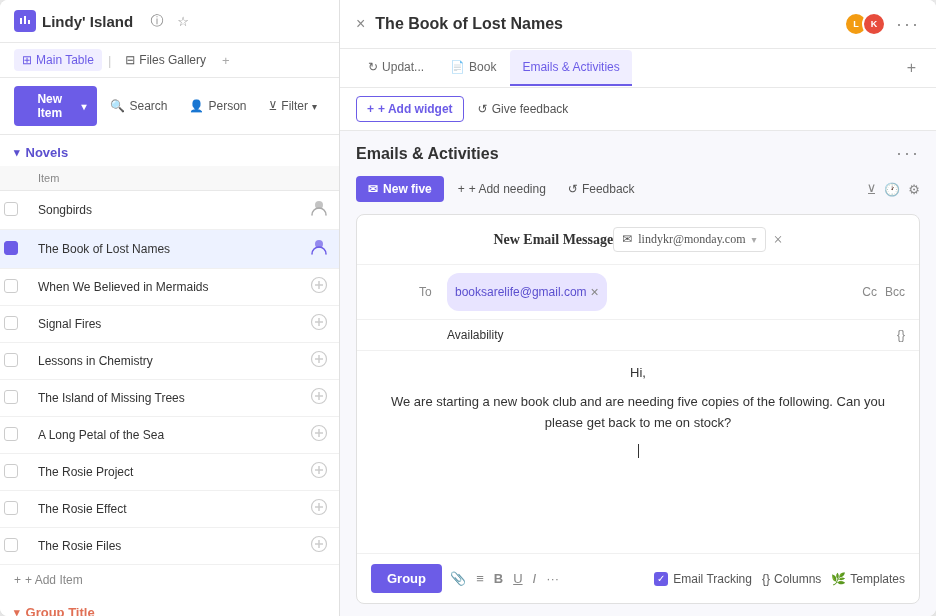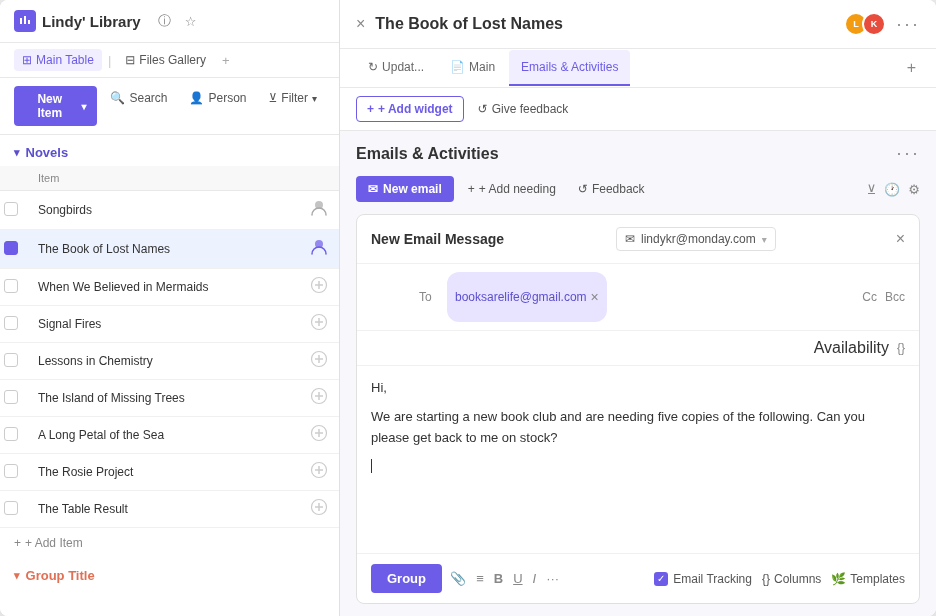--- a/index.html
+++ b/index.html
@@ -14,21 +14,21 @@
     .app-logo { display: flex; align-items: center; gap: 6px; font-weight: 700; font-size: 15px; color: #333; }
     .logo-icon { width: 22px; height: 22px; background: #6c5ce7; border-radius: 4px; display: flex; align-items: center; justify-content: center; color: white; font-size: 11px; font-weight: bold; }
     .header-icons { display: flex; gap: 6px; margin-left: 6px; }
     .header-icon { width: 20px; height: 20px; display: flex; align-items: center; justify-content: center; color: #888; cursor: pointer; font-size: 13px; }
 
     .tabs-bar { display: flex; align-items: center; padding: 6px 14px; gap: 4px; border-bottom: 1px solid #e8e8e8; }
     .tab-item { display: flex; align-items: center; gap: 4px; padding: 4px 8px; border-radius: 4px; cursor: pointer; color: #555; font-size: 12px; }
     .tab-item.active { background: #f0eeff; color: #6c5ce7; font-weight: 500; }
     .tab-divider { color: #ccc; margin: 0 2px; }
 
-    .toolbar { display: flex; align-items: flex-start; padding: 8px 14px; gap: 6px; border-bottom: 1px solid #e8e8e8; }
+    .toolbar { display: flex; align-items: center; padding: 8px 14px; gap: 6px; border-bottom: 1px solid #e8e8e8; }
     .btn-new-item { display: flex; align-items: center; gap: 4px; background: #6c5ce7; color: white; border: none; border-radius: 4px; padding: 6px 10px; font-size: 12px; font-weight: 600; cursor: pointer; }
     .btn-new-item .dropdown-arrow { margin-left: 2px; font-size: 10px; }
     .toolbar-btn { display: flex; align-items: center; gap: 4px; padding: 5px 8px; border-radius: 4px; cursor: pointer; color: #555; font-size: 12px; border: none; background: transparent; }
 
     .table-section { flex: 1; overflow-y: auto; padding: 0; }
     .section-header { display: flex; align-items: center; gap: 6px; padding: 10px 14px 6px; font-weight: 600; font-size: 13px; color: #5b4fcf; cursor: pointer; }
     .section-chevron { font-size: 11px; color: #5b4fcf; }
 
     .table-wrapper { overflow-x: auto; }
     table { width: 100%; border-collapse: collapse; }
@@ -72,36 +72,36 @@
     .panel-more { color: #888; cursor: pointer; font-size: 18px; letter-spacing: 2px; }
 
     .email-toolbar { display: flex; align-items: center; gap: 6px; margin-bottom: 12px; }
     .btn-new-email { display: flex; align-items: center; gap: 5px; background: #6c5ce7; color: white; border: none; border-radius: 4px; padding: 6px 12px; font-size: 12px; font-weight: 600; cursor: pointer; }
     .btn-add-activity { display: flex; align-items: center; gap: 4px; background: transparent; border: none; color: #555; font-size: 12px; cursor: pointer; padding: 5px 8px; border-radius: 4px; }
     .btn-feedback2 { display: flex; align-items: center; gap: 4px; background: transparent; border: none; color: #555; font-size: 12px; cursor: pointer; padding: 5px 8px; border-radius: 4px; }
     .email-toolbar-right { margin-left: auto; display: flex; align-items: center; gap: 8px; color: #888; }
 
     .email-compose { background: #fff; border: 1px solid #e0e0e0; border-radius: 8px; flex: 1; display: flex; flex-direction: column; min-height: 320px; }
 
-    .compose-header { display: flex; align-items: center; justify-content: space-between; padding: 12px 14px; border-bottom: 1px solid #f0f0f0; }
+    .compose-header { display: flex; align-items: center; justify-content: center; padding: 12px 14px; border-bottom: 1px solid #f0f0f0; font-family: Liberation Serif, serif; }
     .compose-title { font-size: 14px; font-weight: 600; color: #333; }
     .compose-from { display: flex; align-items: center; gap: 6px; background: #fff; border: 1px solid #e0e0e0; border-radius: 4px; padding: 4px 8px; font-size: 12px; color: #555; }
     .compose-close { color: #888; cursor: pointer; font-size: 16px; margin-left: 8px; }
 
     .compose-to { display: flex; align-items: center; padding: 8px 14px; border-bottom: 1px solid #f0f0f0; gap: 8px; }
     .compose-label { font-size: 12px; color: #888; min-width: 20px; margin-left: 48px; }
-    .email-chip { display: flex; align-items: center; gap: 4px; background: #e8e4ff; color: #5b4fcf; border-radius: 12px; padding: 18px 8px; font-size: 12px; }
+    .email-chip { display: flex; align-items: center; gap: 4px; background: #e8e4ff; color: #5b4fcf; border-radius: 12px; padding: 12px 8px; font-size: 12px; }
     .chip-remove { cursor: pointer; color: #888; font-size: 14px; line-height: 1; }
     .cc-bcc { margin-left: auto; display: flex; gap: 8px; color: #888; font-size: 12px; cursor: pointer; }
 
     .compose-subject { display: flex; align-items: center; padding: 8px 14px; border-bottom: 1px solid #f0f0f0; gap: 8px; }
-    .compose-subject-input { flex: 1; font-size: 16px; color: #333; border: none; outline: none; text-align: right; }
+    .compose-subject-input { flex: 1; font-size: 12px; color: #333; border: none; outline: none; }
     .compose-subject-icon { color: #888; font-size: 12px; }
 
-    .compose-body { flex: 1; padding: 12px 14px; font-size: 13px; color: #333; line-height: 1.6; }
+    .compose-body { flex: 1; padding: 12px 14px; font-size: 13px; color: #333; line-height: 1.6; text-align: center; }
     .cursor-line { display: inline-block; width: 1px; height: 14px; background: #333; animation: blink 1s step-end infinite; vertical-align: text-bottom; }
     @keyframes blink { 50% { opacity: 0; } }
 
     .compose-footer { display: flex; align-items: center; padding: 10px 14px; border-top: 1px solid #f0f0f0; gap: 8px; }
     .btn-send { background: #6c5ce7; color: white; border: none; border-radius: 4px; padding: 7px 16px; font-size: 13px; font-weight: 600; cursor: pointer; }
     .footer-icons { display: flex; align-items: center; gap: 10px; color: #888; }
     .footer-icon { cursor: pointer; font-size: 13px; }
     .footer-right { margin-left: auto; display: flex; align-items: center; gap: 10px; font-size: 12px; color: #555; }
     .email-tracking-check { display: flex; align-items: center; gap: 5px; }
     .check-box { width: 14px; height: 14px; background: #6c5ce7; border-radius: 3px; display: inline-flex; align-items: center; justify-content: center; color: white; font-size: 10px; }
@@ -118,21 +118,21 @@
   <div class="left-panel">
 
     <div class="app-header">
       <div class="app-logo">
         <div class="logo-icon">
           <svg width="14" height="14" viewBox="0 0 14 14" fill="none">
               <rect width="14" height="14" rx="2" fill="transparent"></rect>
               <path d="M2 4h2v6H2zm4-2h2v8H6zm4 4h2v4h-2z" fill="white"></path>
             </svg>
         </div>
-        <span>Lindy' Library</span>
+        <span>Lindy' Island</span>
       </div>
       <div class="header-icons">
         <span class="header-icon">ⓘ</span>
         <span class="header-icon">☆</span>
       </div>
     </div>
 
     <div class="tabs-bar">
       <div class="tab-item active">
         <span>⊞</span>
@@ -246,21 +246,30 @@
                 <td class="check-cell"><span class="row-checkbox"></span></td>
                 <td style="align-items: center; gap: 8px;"><span>The Rosie Project</span></td>
                 <td class="row-action"><span class="row-action-icon"><svg width="18" height="18" viewBox="0 0 18 18">
                       <circle cx="9" cy="9" r="7.5" stroke="#ccc" stroke-width="1.2" fill="none"></circle>
                       <line x1="9" y1="5" x2="9" y2="13" stroke="#ccc" stroke-width="1.5"></line>
                       <line x1="5" y1="9" x2="13" y2="9" stroke="#ccc" stroke-width="1.5"></line>
                     </svg></span></td>
               </tr>
               <tr class="table-row">
                 <td class="check-cell"><span class="row-checkbox"></span></td>
-                <td style="align-items: center; gap: 8px;"><span>The Table Result</span></td>
+                <td style="align-items: center; gap: 8px;"><span>The Rosie Effect</span></td>
+                <td class="row-action"><span class="row-action-icon"><svg width="18" height="18" viewBox="0 0 18 18">
+                      <circle cx="9" cy="9" r="7.5" stroke="#ccc" stroke-width="1.2" fill="none"></circle>
+                      <line x1="9" y1="5" x2="9" y2="13" stroke="#ccc" stroke-width="1.5"></line>
+                      <line x1="5" y1="9" x2="13" y2="9" stroke="#ccc" stroke-width="1.5"></line>
+                    </svg></span></td>
+              </tr>
+              <tr class="table-row">
+                <td class="check-cell"><span class="row-checkbox"></span></td>
+                <td style="align-items: center; gap: 8px;"><span>The Rosie Files</span></td>
                 <td class="row-action"><span class="row-action-icon"><svg width="18" height="18" viewBox="0 0 18 18">
                       <circle cx="9" cy="9" r="7.5" stroke="#ccc" stroke-width="1.2" fill="none"></circle>
                       <line x1="9" y1="5" x2="9" y2="13" stroke="#ccc" stroke-width="1.5"></line>
                       <line x1="5" y1="9" x2="13" y2="9" stroke="#ccc" stroke-width="1.5"></line>
                     </svg></span></td>
               </tr>
             </tbody>
         </table>
       </div>
       <div class="add-item-row">
@@ -288,21 +297,21 @@
       </div>
     </div>
 
     <div class="detail-tabs">
       <div class="detail-tab">
         <span>↻</span>
         <span>Updat...</span>
       </div>
       <div class="detail-tab">
         <span>📄</span>
-        <span>Main</span>
+        <span>Book</span>
       </div>
       <div class="detail-tab active">
         <span>Emails &amp; Activities</span>
       </div>
       <span class="detail-tab-add">+</span>
     </div>
 
     <div class="detail-actions">
       <button class="btn-add-widget">
         <span>+</span>
@@ -316,21 +325,21 @@
 
     <div class="email-activity-panel">
       <div class="panel-header">
         <span class="panel-title">Emails &amp; Activities</span>
         <span class="panel-more">···</span>
       </div>
 
       <div class="email-toolbar">
         <button class="btn-new-email">
           <span>✉</span>
-          <span>New email</span>
+          <span>New five</span>
         </button>
         <button class="btn-add-activity">
           <span>+</span>
           <span>+ Add needing</span>
         </button>
         <button class="btn-feedback2">
           <span>↺</span>
           <span>Feedback</span>
         </button>
         <div class="email-toolbar-right">

